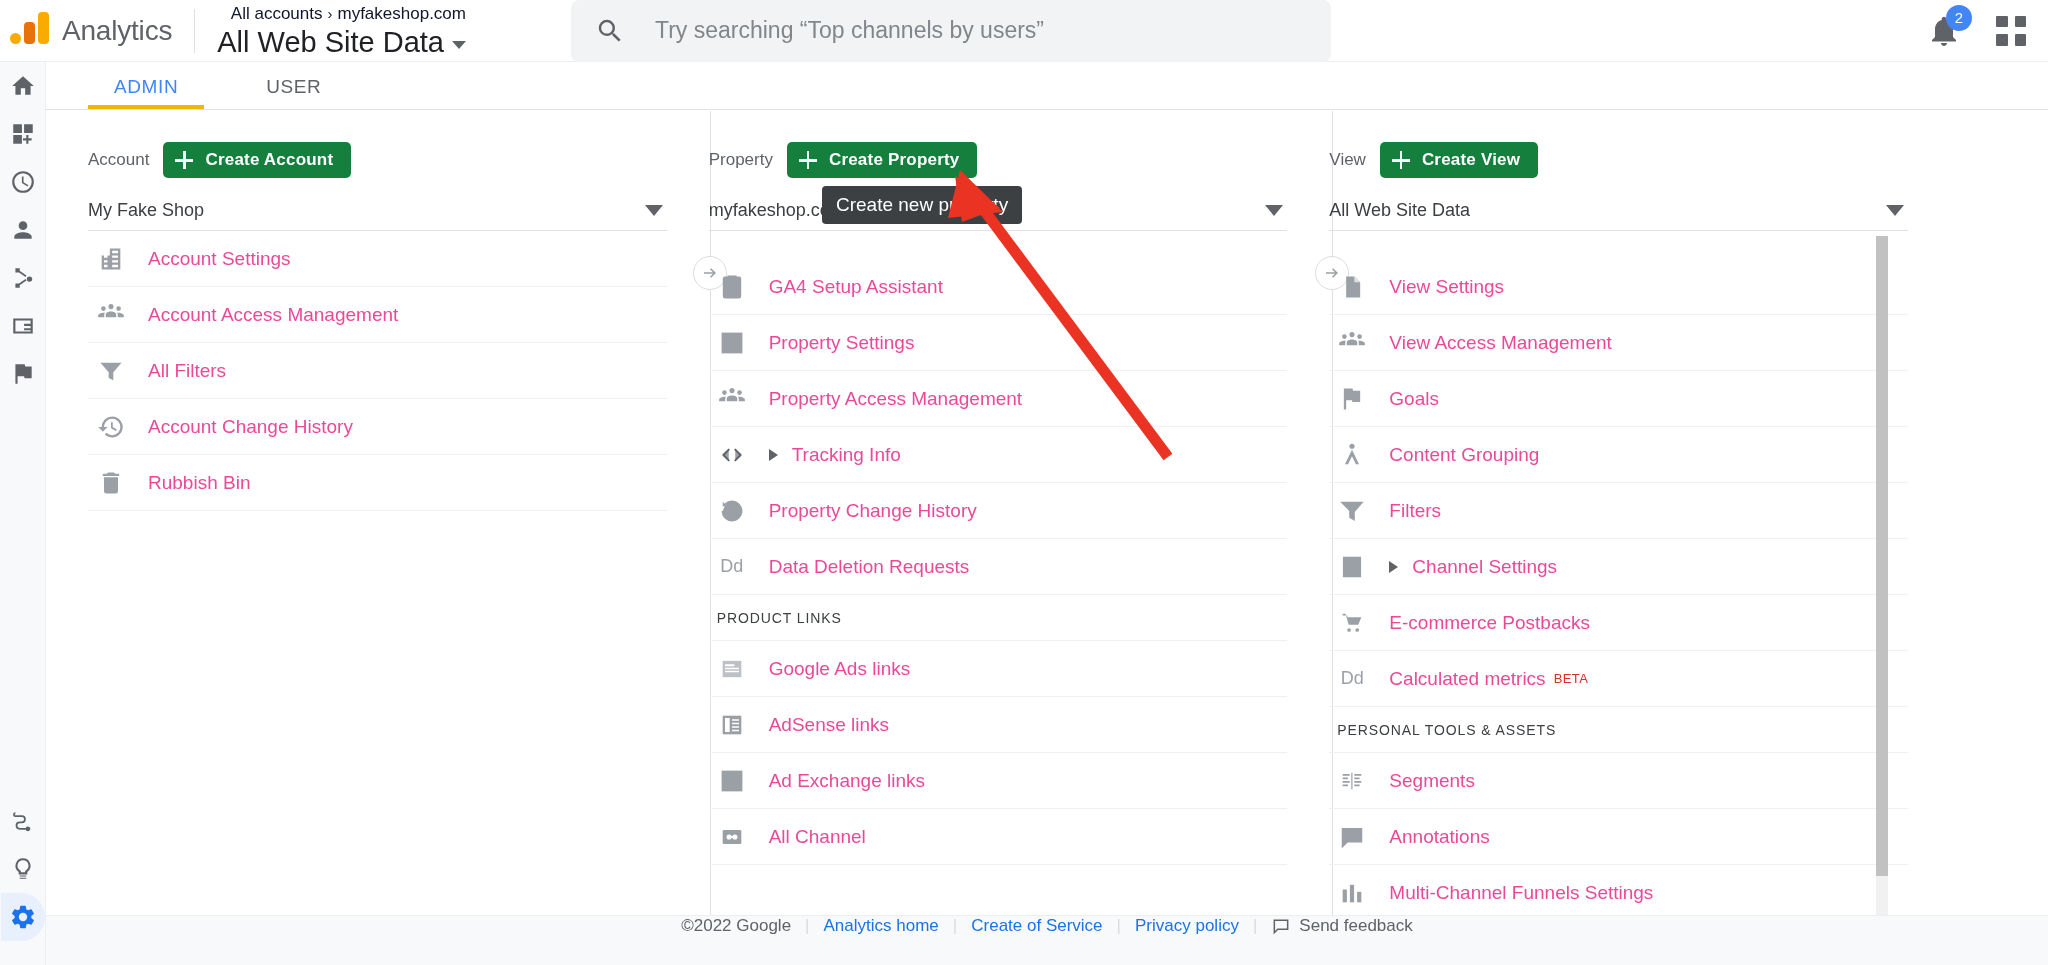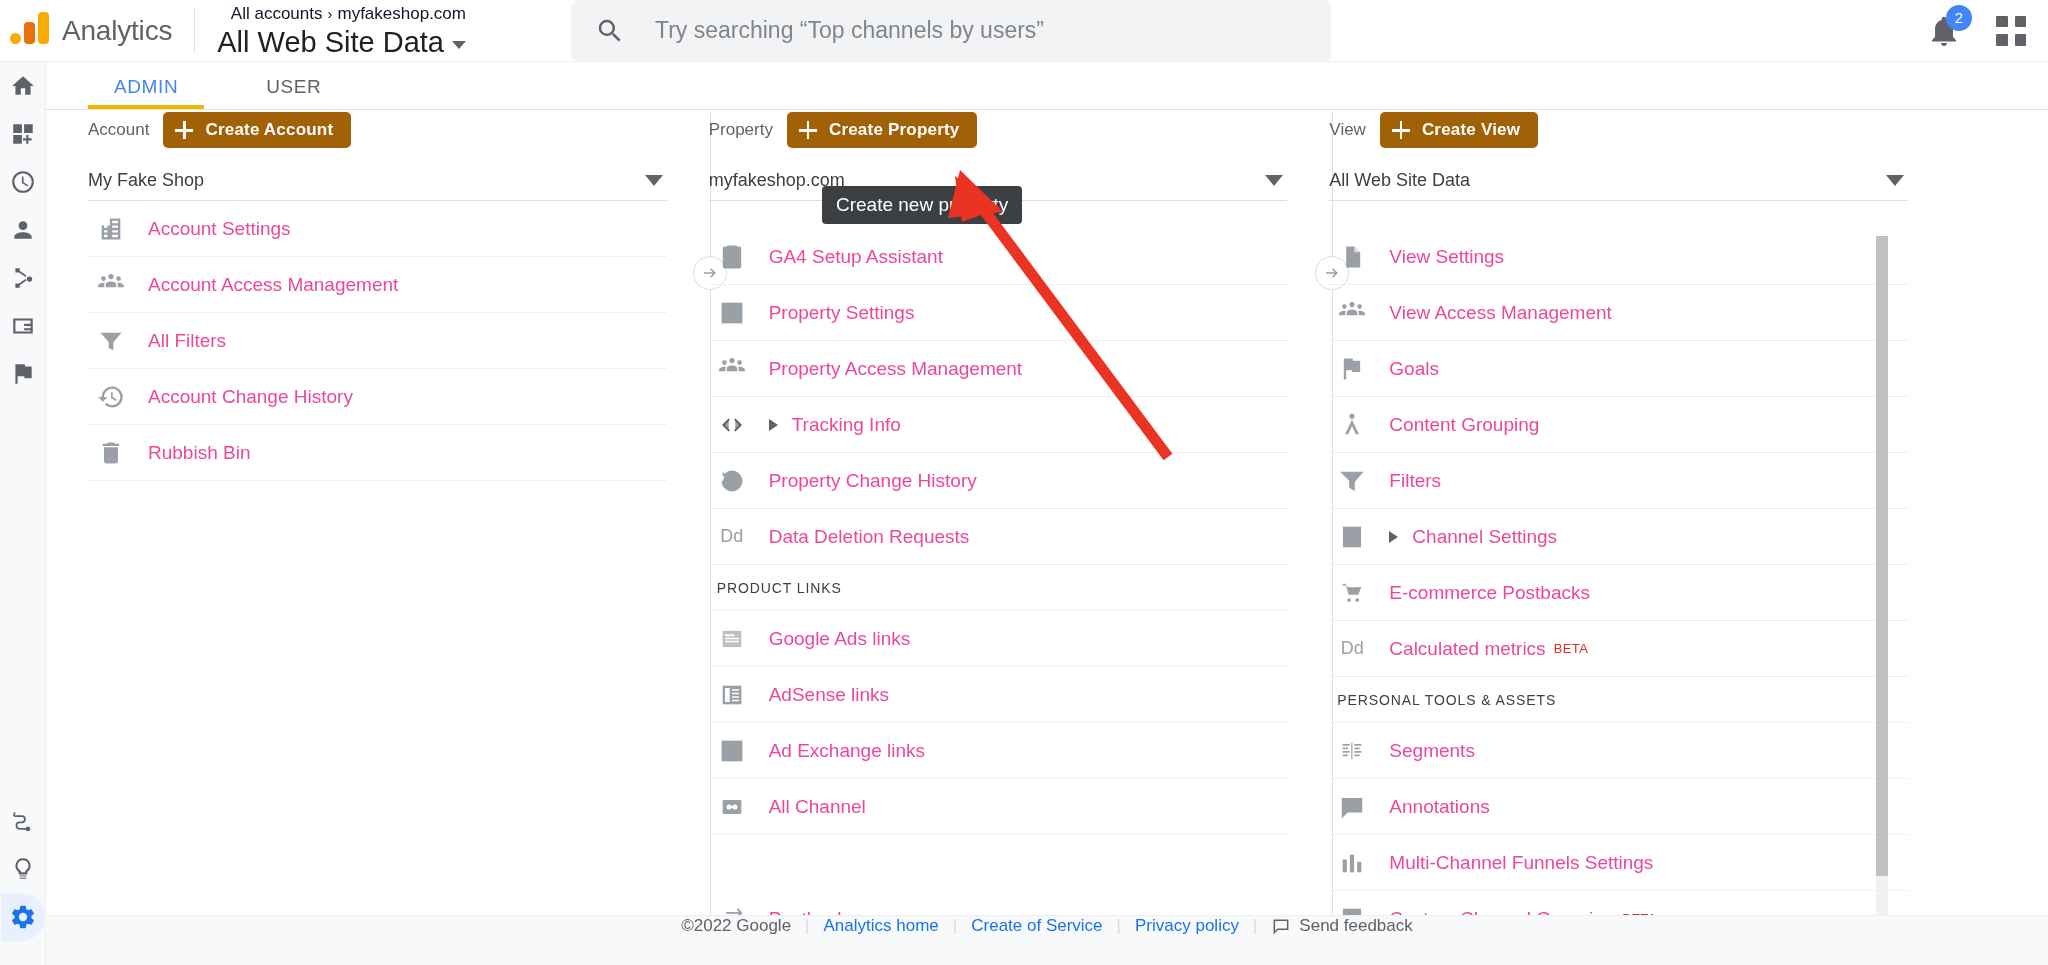--- a/index.html
+++ b/index.html
@@ -116,31 +116,31 @@
   
   .main {
     position: absolute; top: 111px; left: 46px;
     width: 2002px; height: 845px; background: #fff;
     display: flex;
   }
   .content {
     position: absolute; top: 0; left: 42px; width: 1820px; height: 845px;
     display: flex; overflow: hidden;
   }
-  .col { width: 580px; position: relative; }
+  .col { width: 580px; position: relative; padding-top: 30px; }
   .col.property { margin-left: 42px; }
   .col.view { margin-left: 42px; }
 
   .colhead {
     display: flex; align-items: center; gap: 14px; height: 38px;
     padding-left: 0;
   }
   .colhead .lbl { font-size: 17px; color: #5f6368; }
   .createbtn {
-    background: #a16207; color: #fff; border: none; border-radius: 5px;
+    background: #15803d; color: #fff; border: none; border-radius: 5px;
     height: 36px; padding: 0 18px 0 12px; font-size: 17px; font-weight: 700;
     display: flex; align-items: center; gap: 12px; cursor: pointer;
     font-family: "Liberation Sans", sans-serif; letter-spacing: 0.2px;
   }
   .plus {
     position: relative; width: 18px; height: 18px; flex: 0 0 auto;
   }
   .plus::before, .plus::after {
     content: ""; position: absolute; background: #fff;
   }

